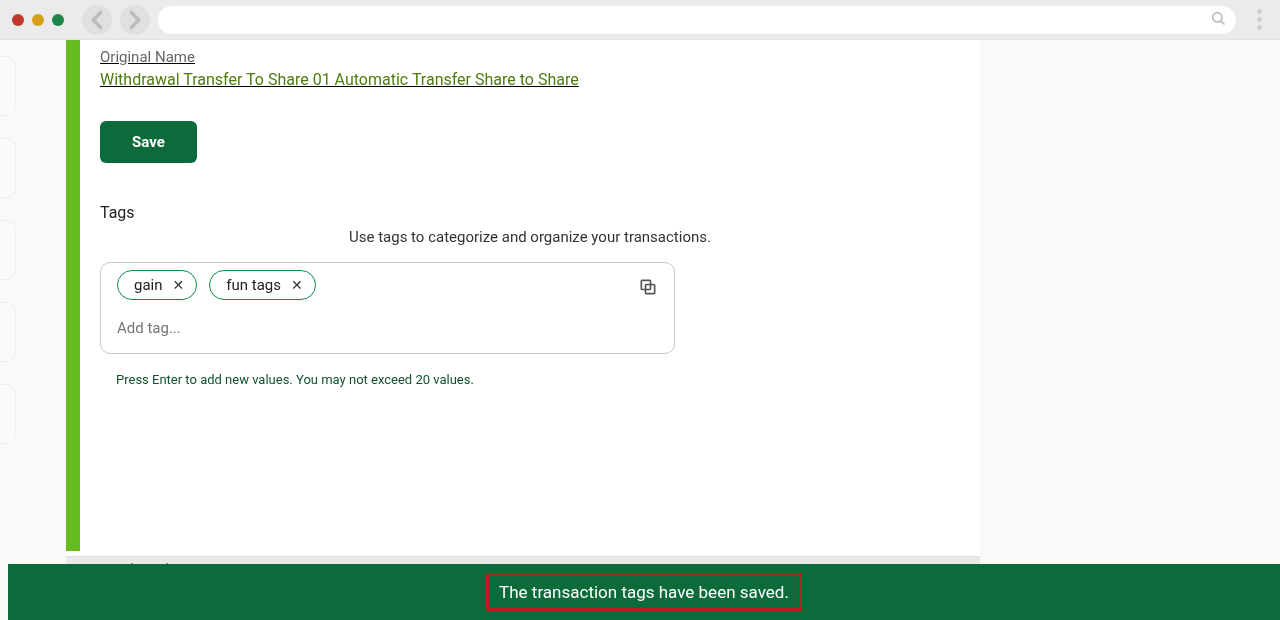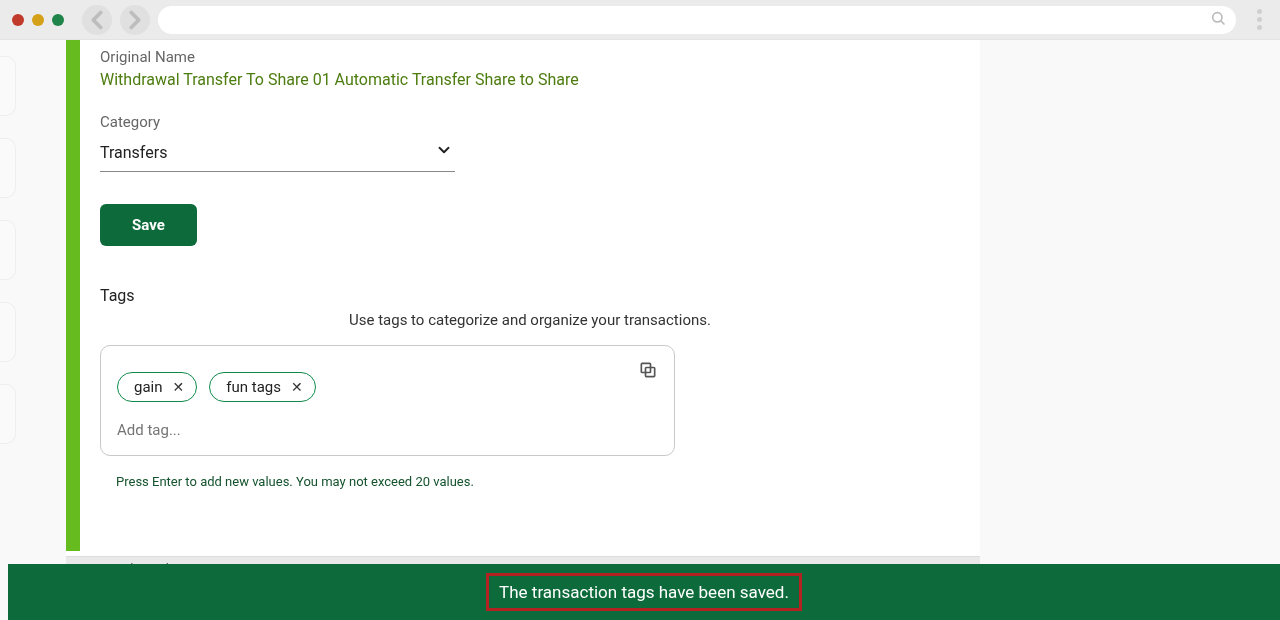--- a/index.html
+++ b/index.html
@@ -58,40 +58,40 @@
     position:absolute; left:0; top:0; width:14px; bottom:0;
     background:#66bb1f;
   }
   .content {
     position:absolute; left:34px; right:20px; top:8px; bottom:0;
   }
 
   .label { color:#666; font-size:15px; margin-bottom:4px; }
   .value { color:#4d7c0f; font-size:16px; }
 
-  .section { margin-bottom: 24px; }
+  .section { margin-bottom: 24px; text-decoration: underline; }
 
   
   .select {
     width: 355px; border-bottom:1px solid #888; padding: 6px 2px 8px 0;
     display:flex; align-items:center; justify-content:space-between;
     color:#222; font-size:16px;
   }
   .select svg { width:18px; height:18px; }
 
   .save-btn {
     background:#0d6b3b; color:#fff; border:none; border-radius:6px;
     padding: 12px 32px; font-weight:700; font-size:15px; cursor:pointer;
   }
 
   .tags-heading { font-weight:400; color:#222; font-size:16px; margin-bottom:6px; }
   .tags-desc { color:#333; font-size:15px; margin-bottom:16px;text-align:center; }
 
   .tags-box {
-    width: 575px; border:1px solid #c9c9c9; border-radius:10px; padding:26px 16px 16px 16px;
+    width: 575px; border:1px solid #c9c9c9; border-radius:10px; padding:7px 16px 16px 16px;
     position:relative;
   }
   .chips-row { display:flex; align-items:center; gap:12px; margin-bottom:18px; }
   .chip {
     border:1px solid #0d8a4a; border-radius:18px; padding:5px 12px 5px 16px;
     display:flex; align-items:center; gap:10px; color:#222; font-size:15px;
   }
   .chip .x { color:#333; font-size:14px; cursor:pointer; }
   .copy-icon {
     position:absolute; right:16px; top:14px; color:#555;
@@ -173,31 +173,20 @@
 
   <div class="card-wrap">
     <div class="accent"></div>
     <div class="content">
 
       <div class="section">
         <div class="label">Original Name</div>
         <div class="value">Withdrawal Transfer To Share 01 Automatic Transfer Share to Share</div>
       </div>
 
-      <div class="section">
-        <div class="label">Category</div>
-        <div class="select">
-          <span>Transfers</span>
-          <span>
-            <svg viewBox="0 0 24 24" fill="none" stroke="#222" stroke-width="2.5" stroke-linecap="round" stroke-linejoin="round">
-                <polyline points="6 9 12 15 18 9"></polyline>
-              </svg>
-          </span>
-        </div>
-      </div>
 
       <div class="section" style="margin-top:32px; margin-bottom:40px;">
         <button class="save-btn">Save</button>
       </div>
 
       <div class="tags-heading">Tags</div>
       <div class="tags-desc">Use tags to categorize and organize your transactions.</div>
 
       <div class="tags-box">
         <div class="chips-row">

